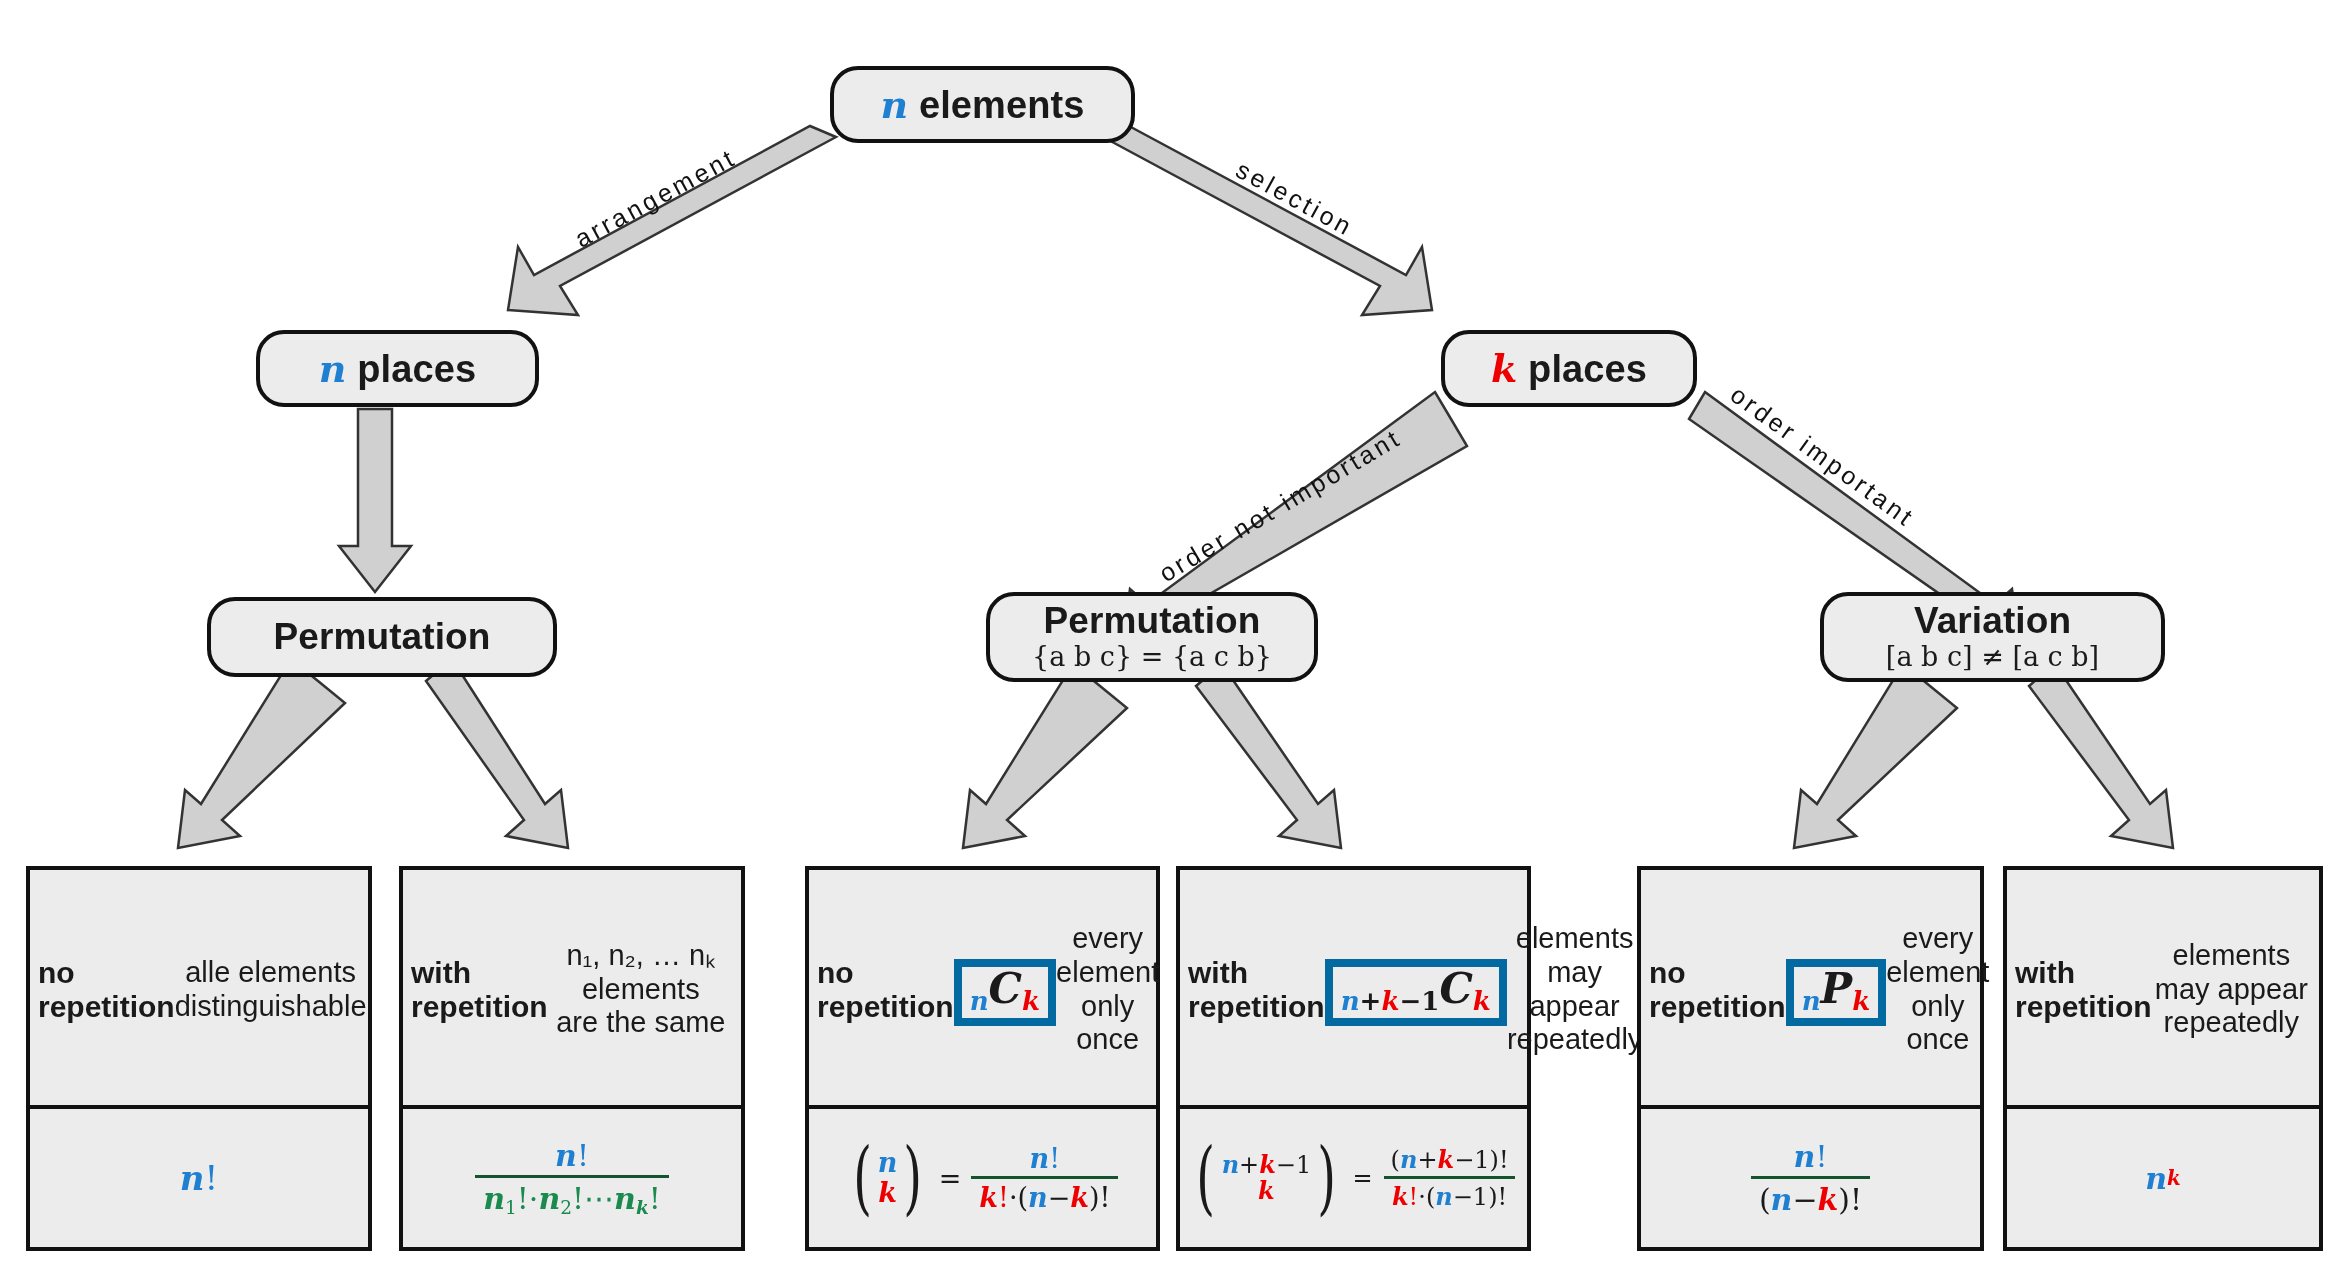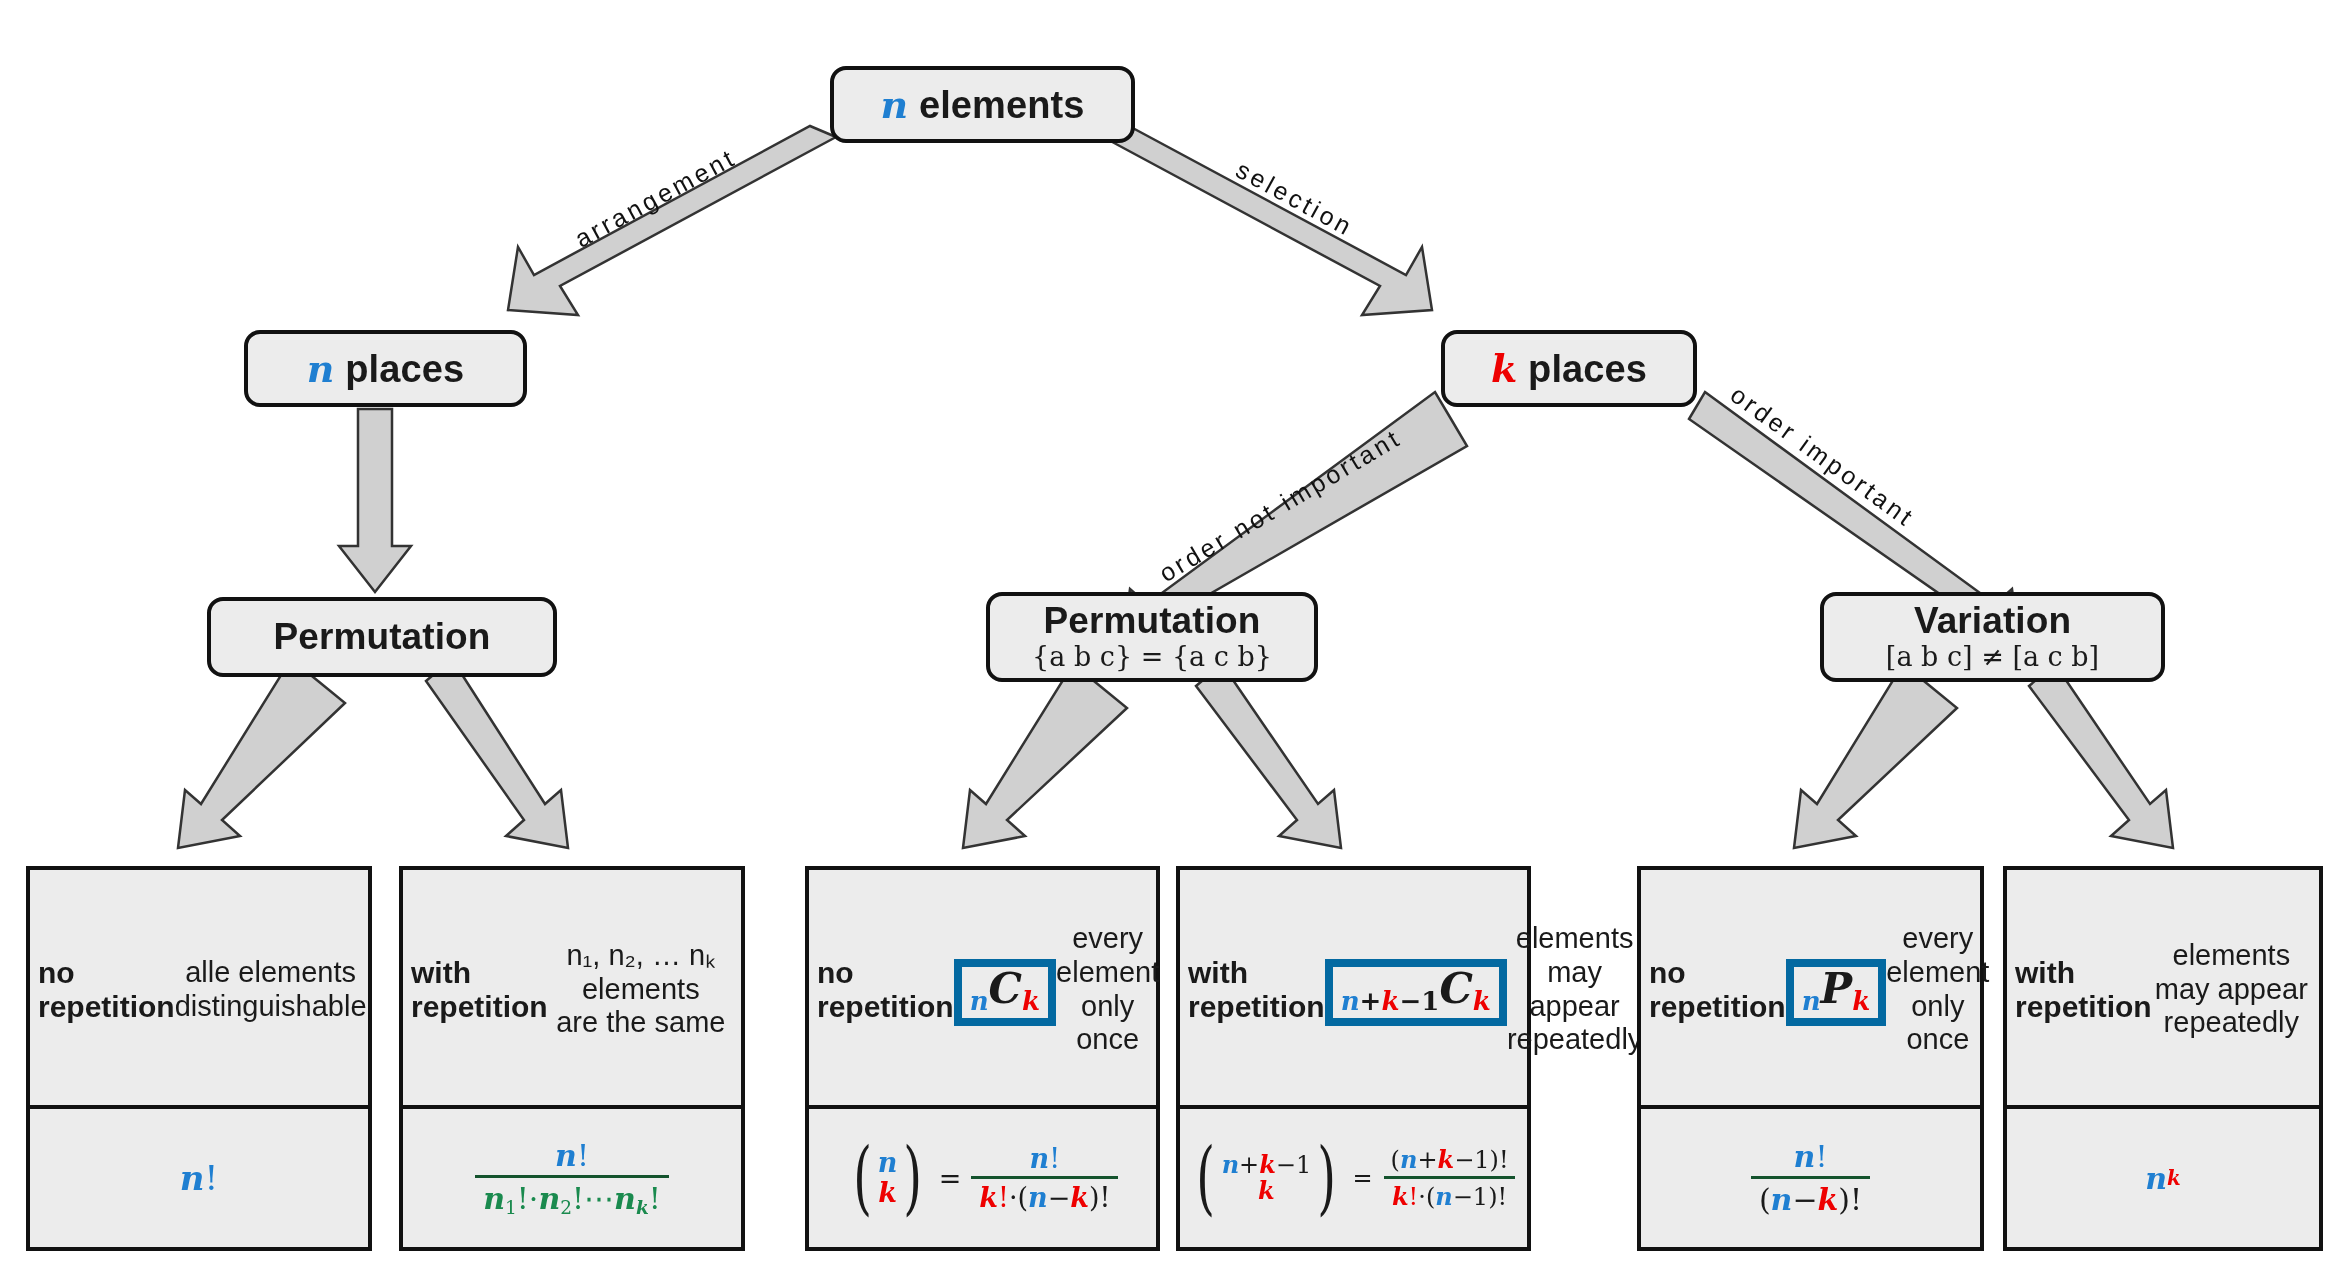--- a/index.html
+++ b/index.html
@@ -2,27 +2,27 @@
 <html><head>
 <meta charset="utf-8">
 <style>
   html,body{margin:0;padding:0;background:#ffffff;}
   body{font-family:"Liberation Sans", sans-serif;color:#1a1a1a;}
   #stage{position:relative;width:2349px;height:1281px;background:#fff;overflow:hidden;}
   svg.edges{position:absolute;left:0;top:0;width:2349px;height:1281px;pointer-events:none;}
 
   .node{position:absolute;box-sizing:border-box;background:#ececec;border:4px solid #111;
         display:flex;flex-direction:column;align-items:center;justify-content:center;text-align:center;}
-  .rounded{border-radius:16px;}
+  .rounded{border-radius:28px;}
   .node .ttl{font-weight:bold;letter-spacing:.1px;}
 
   
   .n-root{left:830px;top:66px;width:305px;height:77px;}
   .n-root .ttl{font-size:38px;}
-  .n-nplaces{left:244px;top:330px;width:283px;height:77px;}
+  .n-nplaces{left:256px;top:330px;width:283px;height:77px;}
   .n-nplaces .ttl{font-size:38px;}
   .n-kplaces{left:1441px;top:330px;width:256px;height:77px;}
   .n-kplaces .ttl{font-size:38px;}
 
   .n-perm{left:207px;top:597px;width:350px;height:80px;text-align:center;}
   .n-perm .ttl{font-size:37px;}
   .n-comb{left:986px;top:592px;width:332px;height:90px;}
   .n-comb .ttl{font-size:37px;line-height:1.05;}
   .n-var{left:1820px;top:592px;width:345px;height:90px;}
   .n-var .ttl{font-size:37px;line-height:1.05;}

